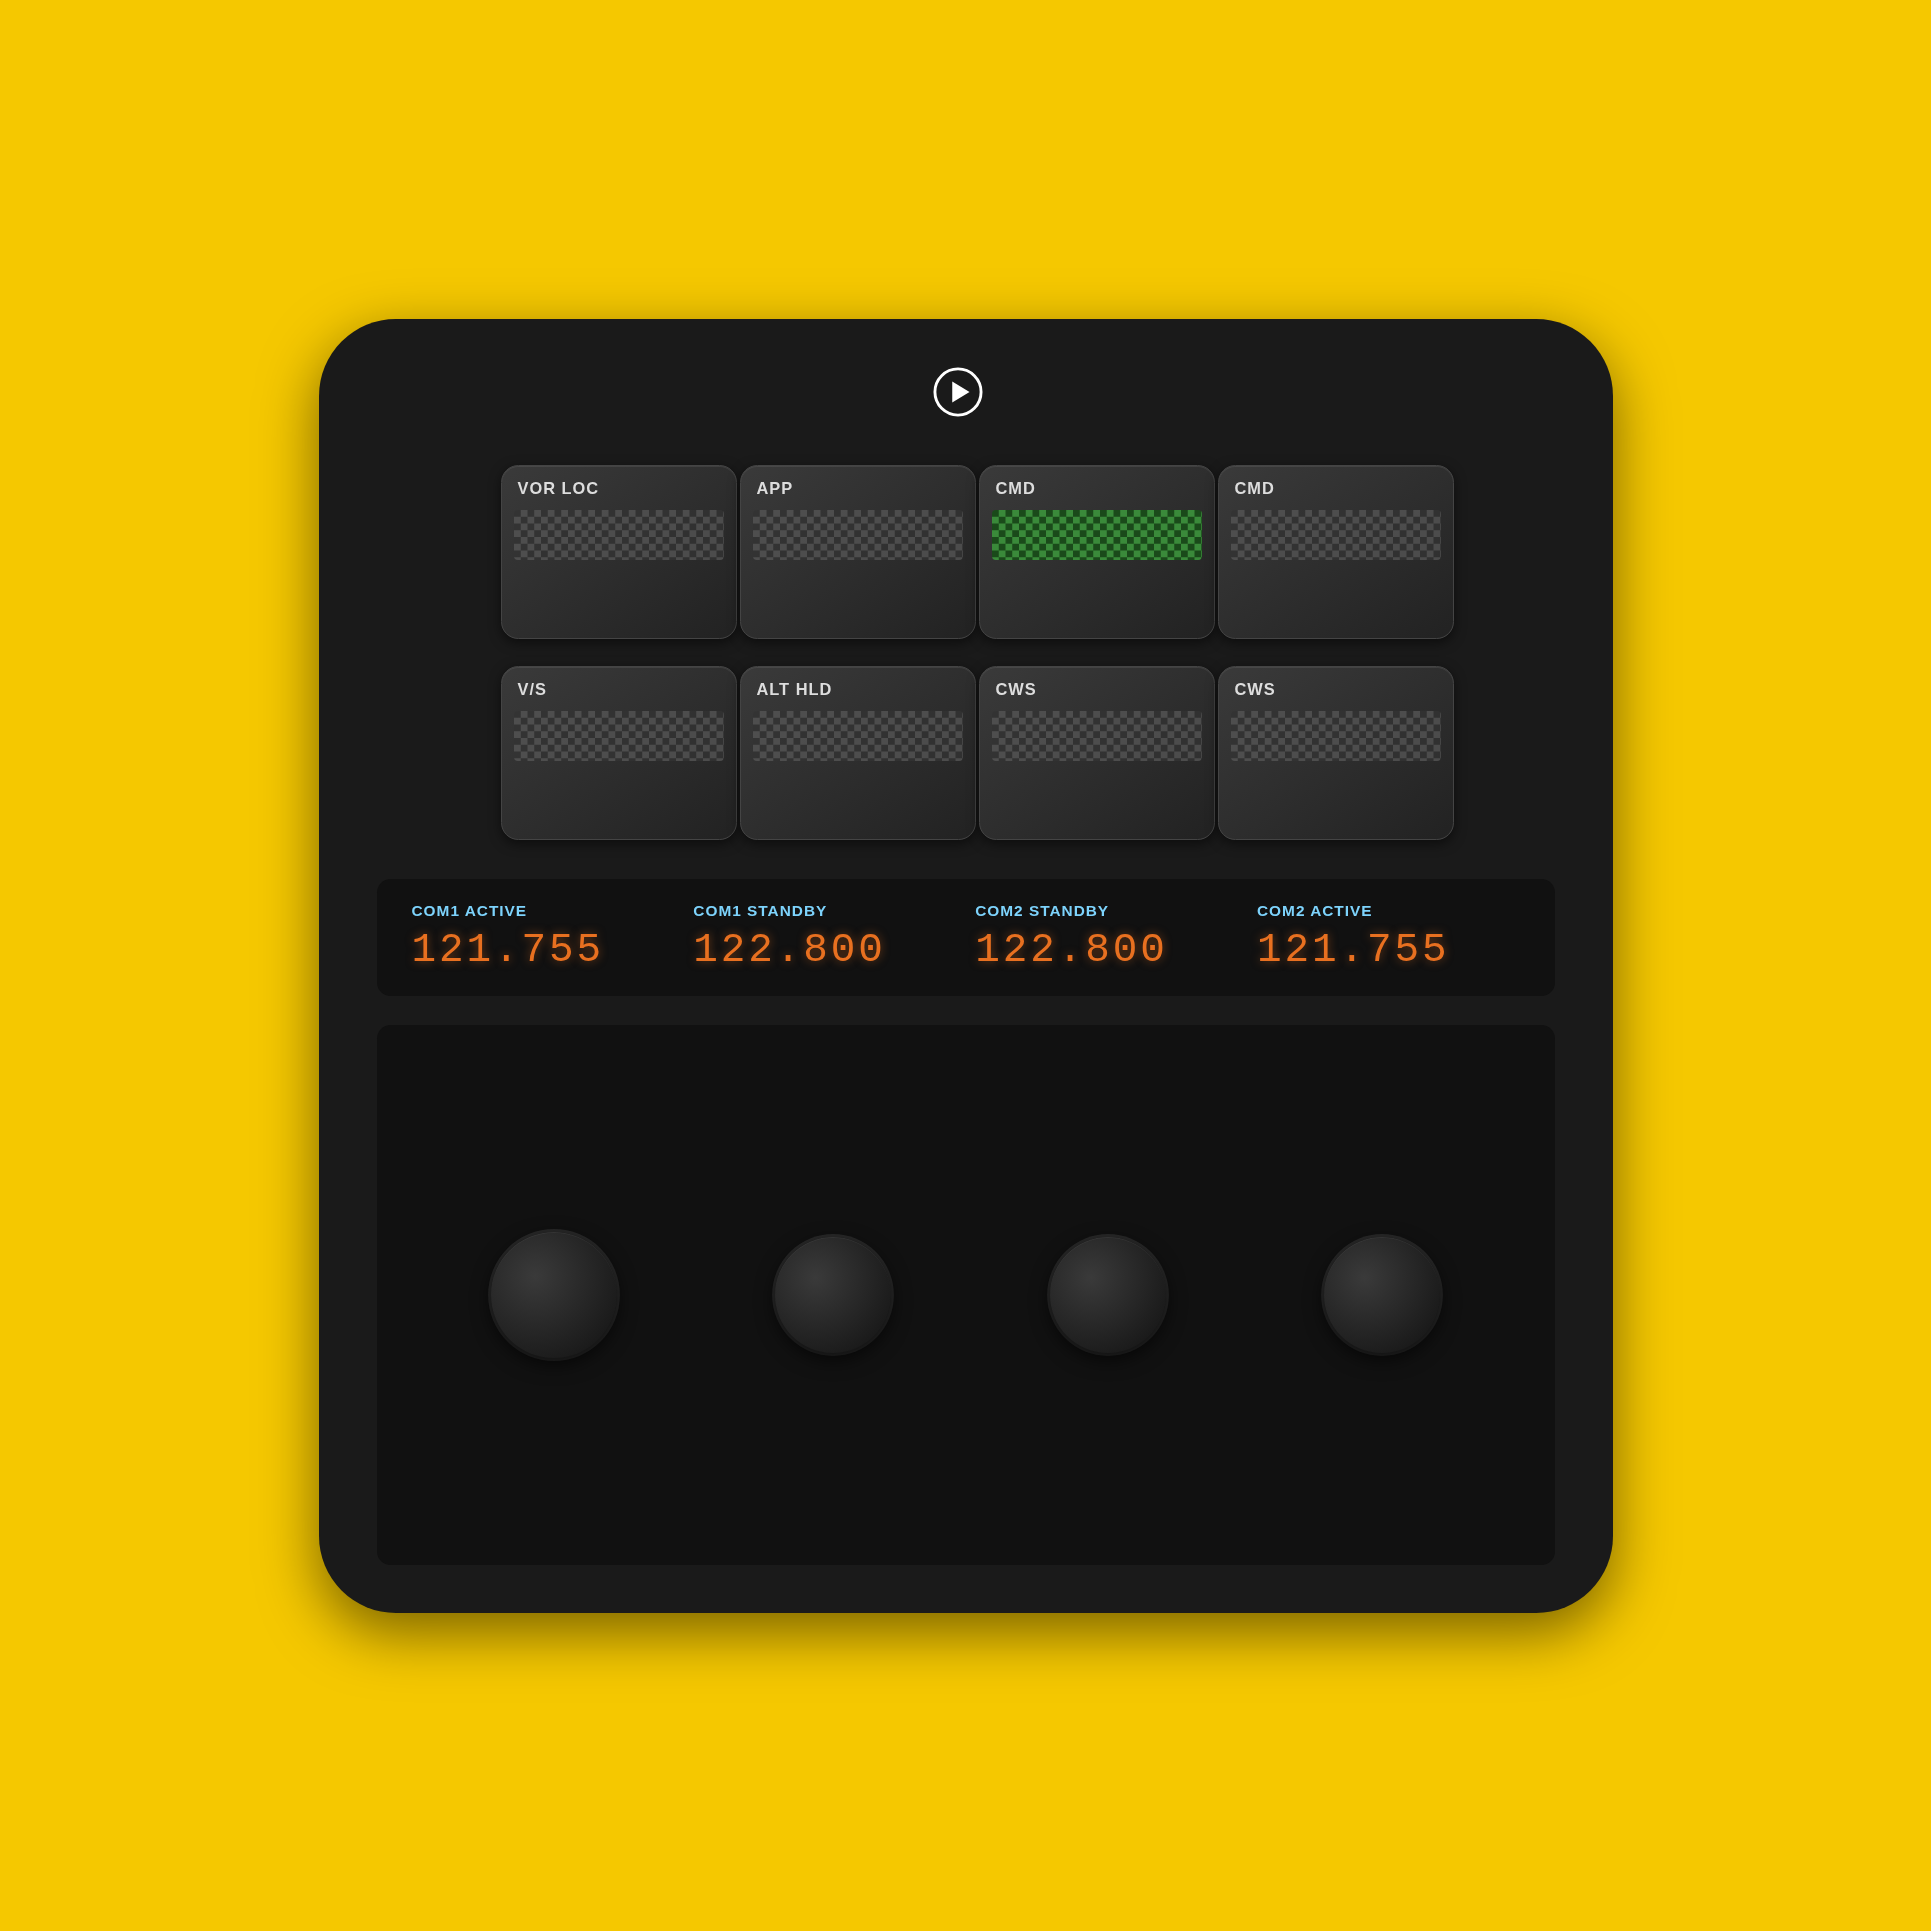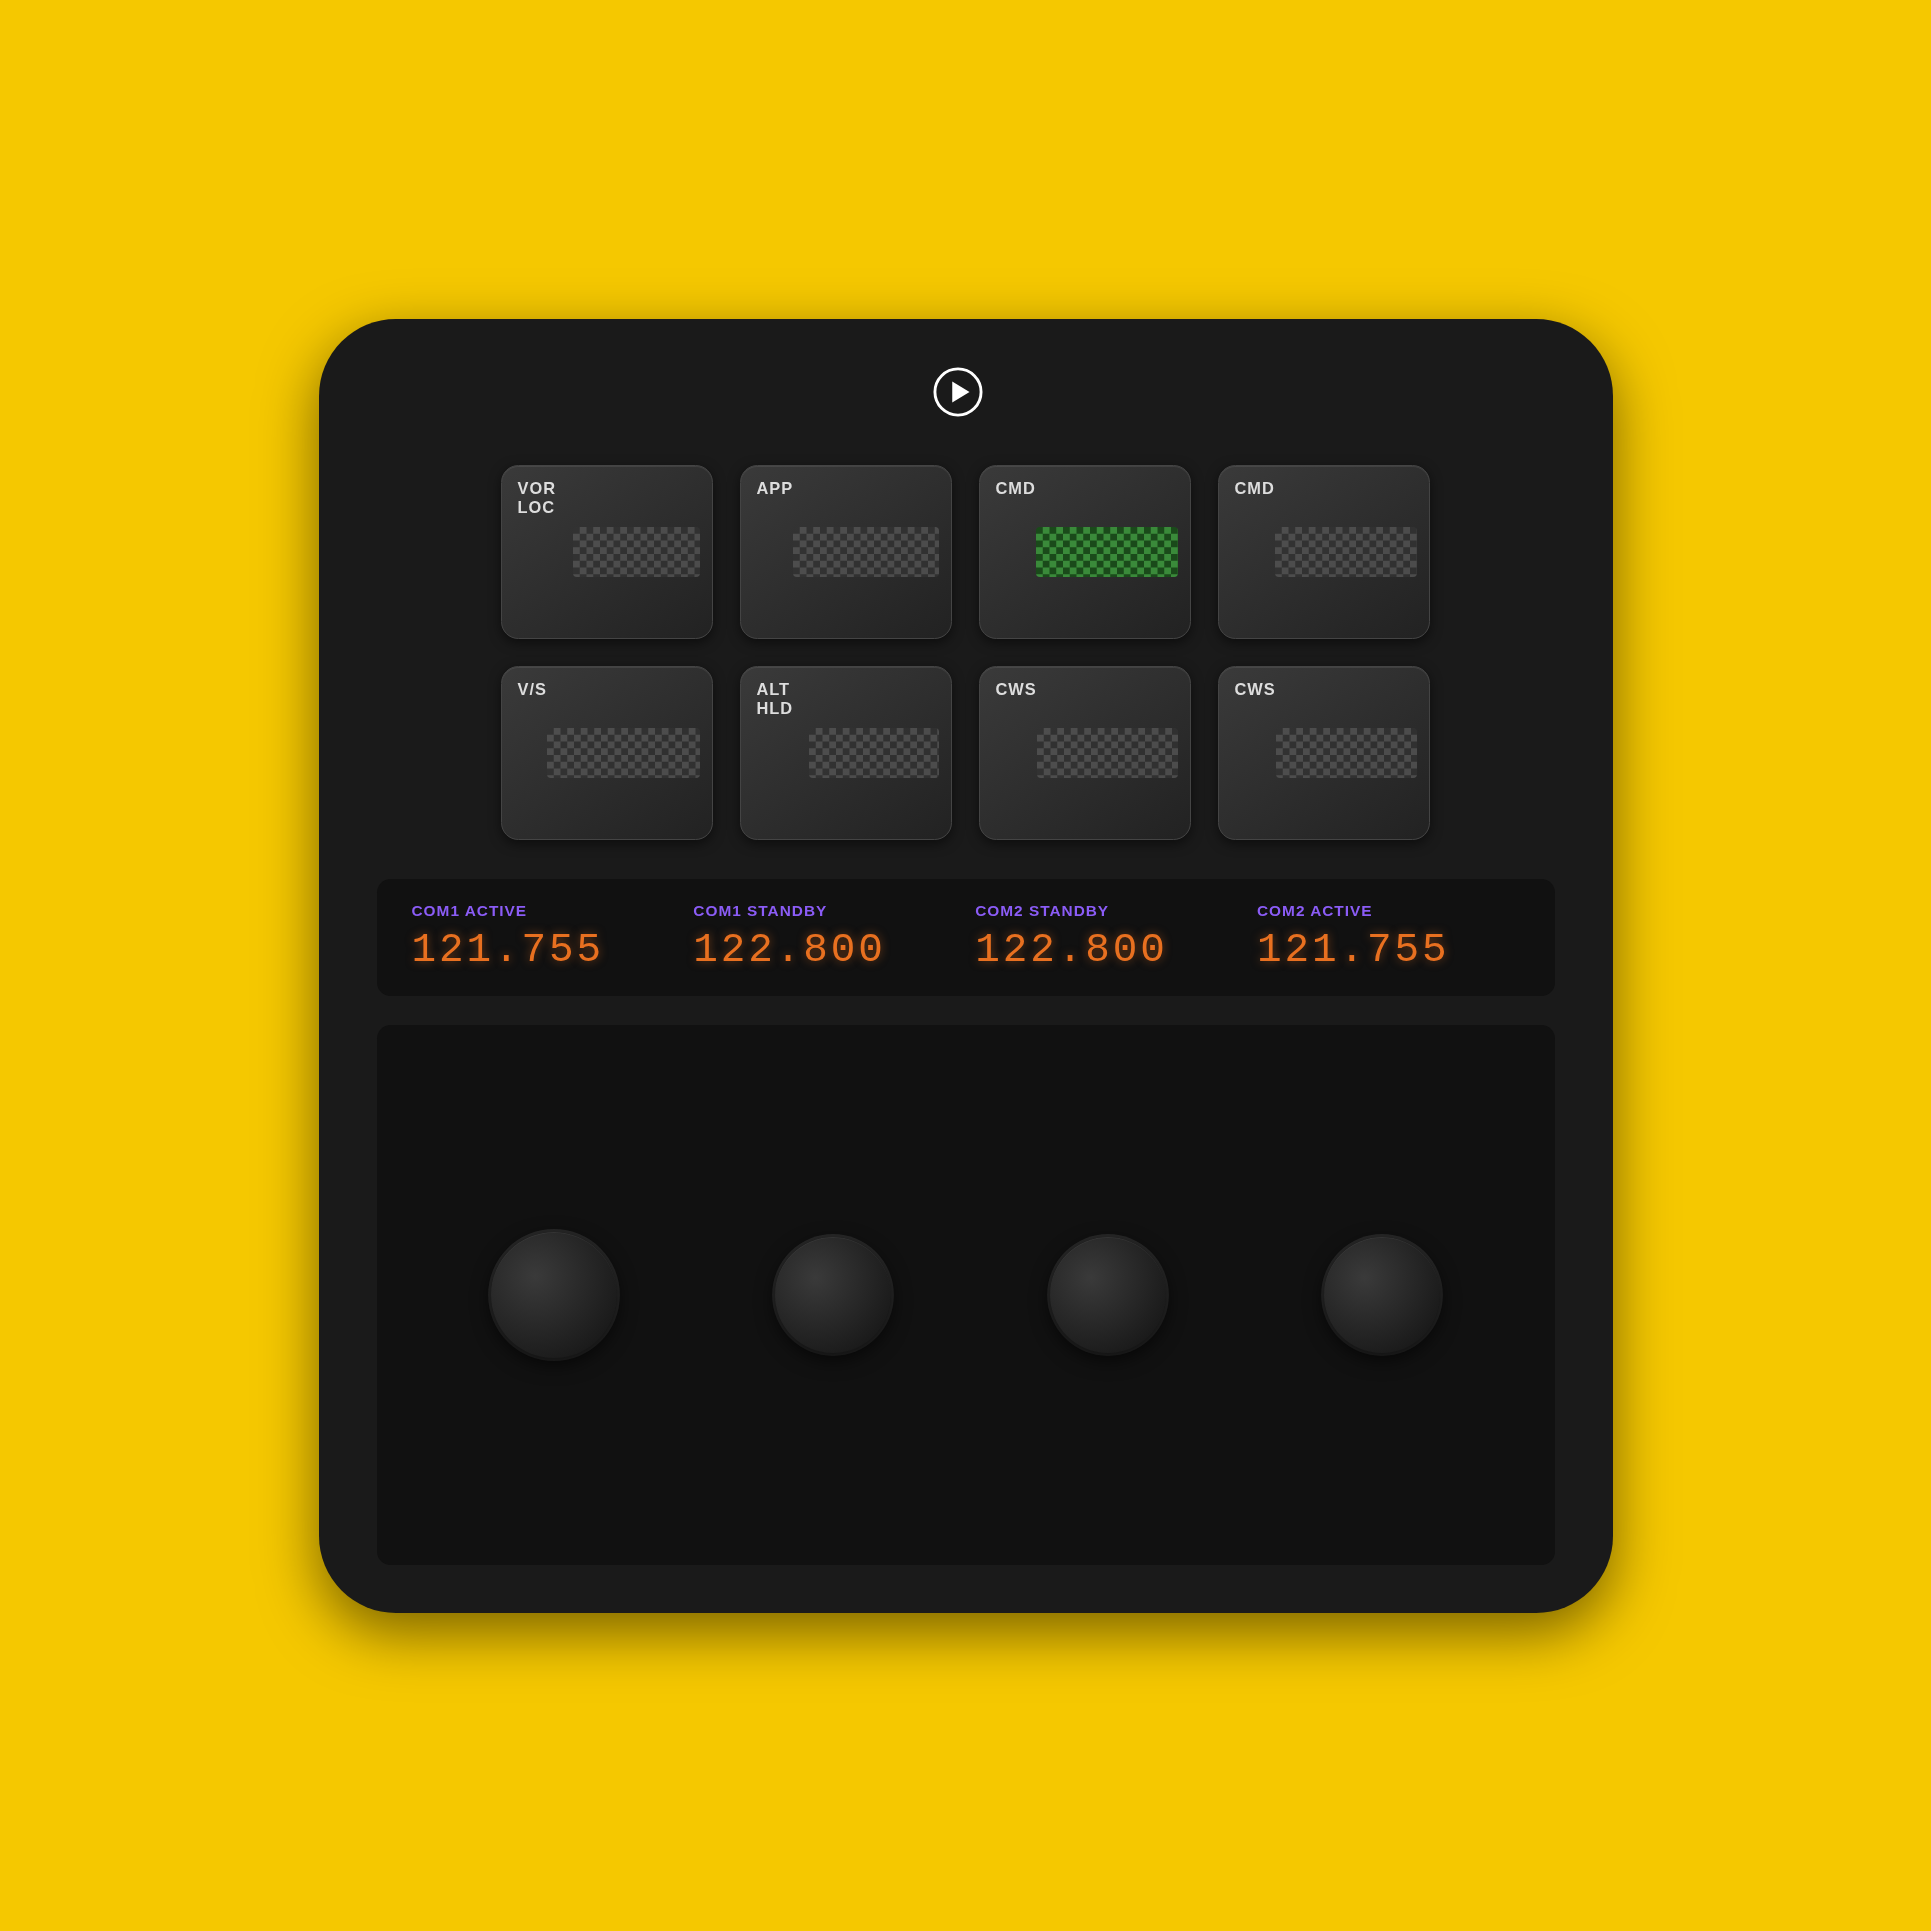--- a/index.html
+++ b/index.html
@@ -49,27 +49,27 @@
     
     .button-grid {
       display: grid;
       grid-template-columns: repeat(4, 212px);
       grid-template-rows: repeat(2, 174px);
       gap: 27px;
       margin-bottom: 39px;
     }
 
     .deck-button {
-      width: 212px;
+      width: 236px;
       height: 174px;
       background: linear-gradient(145deg, #3a3a3a, #222222);
       border-radius: 17.4px;
       border: 1px solid #444;
       display: flex;
-      flex-direction: row;
+      flex-direction: column;
       align-items: center;
       justify-content: flex-start;
       padding: 13.5px 11.6px 11.6px 11.6px;
       cursor: pointer;
       box-shadow: 0 3.9px 11.6px rgba(0,0,0,0.5), inset 0 1px 0 rgba(255,255,255,0.08);
       position: relative;
       overflow: hidden;
     }
 
     .button-label {
@@ -111,21 +111,21 @@
       gap: 19.3px;
     }
 
     .freq-channel {
       display: flex;
       flex-direction: column;
       align-items: flex-start;
     }
 
     .freq-label {
-      color: #8b5cf6;
+      color: #7dd3fc;
       font-size: 15.4px;
       font-weight: 600;
       letter-spacing: 1px;
       margin-bottom: 7.7px;
     }
 
     .freq-value {
       font-family: 'Courier New', monospace;
       font-size: 41px;
       font-weight: 400;

